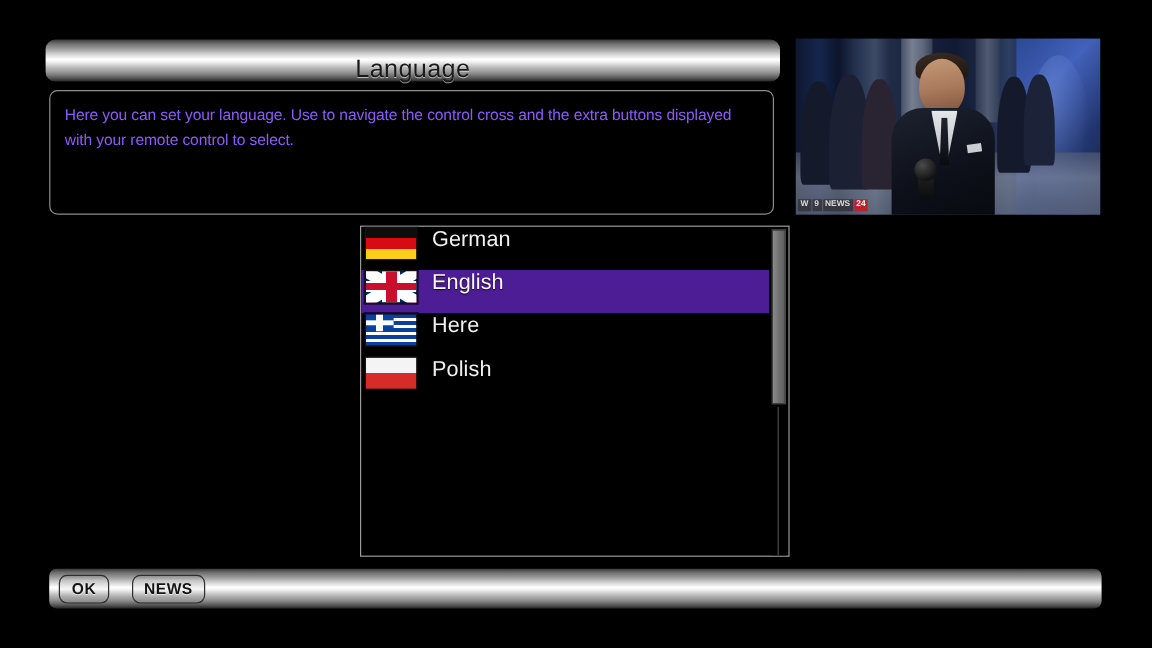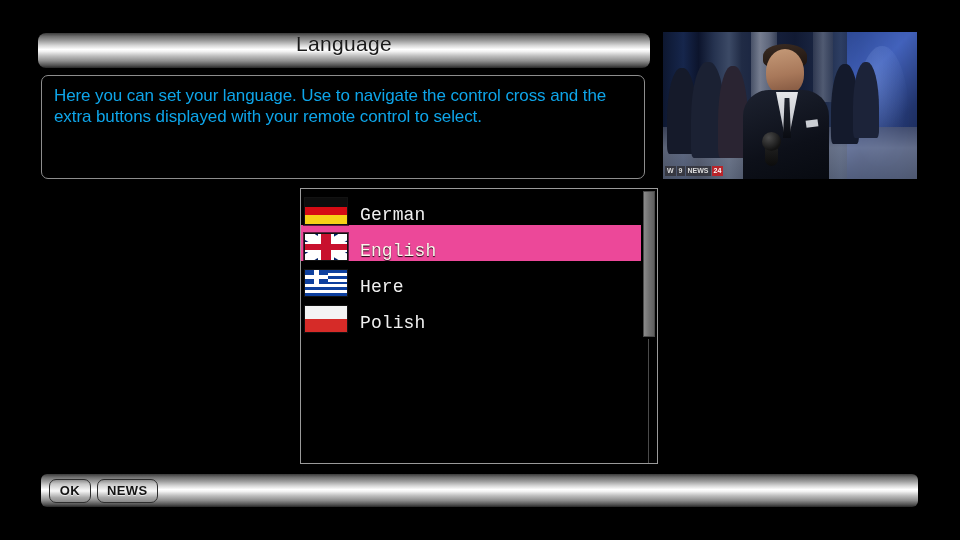--- a/index.html
+++ b/index.html
@@ -15,37 +15,37 @@
     background:linear-gradient(to bottom,
       #3a3a3a 0%, #707070 10%, #9c9c9c 22%, #d8d8d8 36%,
       #ffffff 47%, #f2f2f2 53%, #bdbdbd 66%,
       #8e8e8e 80%, #555555 92%, #262626 100%);
   }
 
   
   #title-bar{
     position:absolute;left:38px;top:33px;width:612px;height:35px;
     border-radius:8px;
-    display:flex;align-items:flex-start;justify-content:center;
+    display:flex;align-items:flex-end;justify-content:center;
     box-shadow:0 1px 2px rgba(0,0,0,.8);
   }
   #title-text{
     font-size:21px;color:#1a1a1a;font-weight:400;
     letter-spacing:.3px;line-height:1;
     text-shadow:0 1px 0 rgba(255,255,255,.55);
   }
 
   
   #desc-panel{
     position:absolute;left:41px;top:75px;width:604px;height:104px;
     background:#000;border:1px solid #8d8d8d;border-radius:7px;
     box-sizing:border-box;padding:9px 12px 0 12px;
   }
   #desc-text{
-    color:#0ea5e9;font-size:17px;line-height:21px;
+    color:#8b5cf6;font-size:13px;line-height:21px;
     letter-spacing:-.1px;
   }
 
   
   #video-preview{
     position:absolute;left:662px;top:31px;width:256px;height:149px;
     overflow:hidden;background:#0a0d18;
     border:1px solid #000;box-sizing:border-box;
   }
   .vp-layer{position:absolute;}
@@ -138,25 +138,24 @@
   .vp-logo span.red{background:#b8242a;color:#fff;}
 
   
   #language-list-panel{
     position:absolute;left:300px;top:188px;width:358px;height:276px;
     background:#000;border:1px solid #9a9a9a;box-sizing:border-box;
     overflow:hidden;
   }
   #language-list{position:absolute;left:0;top:0;right:16px;top:0;}
   .lang-row{
-    display:flex;align-items:flex-end;height:36px;padding-left:3px;
+    display:flex;align-items:flex-start;height:36px;padding-left:3px;
     box-sizing:border-box;
-    font-family:Liberation Mono, monospace;
-  }
-  .lang-row.selected{background:#ec4899;}
+  }
+  .lang-row.selected{background:#4c1d95;}
   .flag{
     width:44px;height:28px;flex:0 0 44px;margin-right:12px;
     border:1px solid #121212;box-sizing:border-box;position:relative;
     overflow:hidden;box-shadow:0 0 0 1px rgba(0,0,0,.6);
   }
   .lang-label{
     font-size:18px;color:#f0f0f0;letter-spacing:.1px;
     text-shadow:0 1px 1px rgba(0,0,0,.9);
   }
   .lang-row.selected .lang-label{color:#fdf6ec;}
@@ -221,21 +220,21 @@
     border:1px solid #4a4a4a;box-sizing:border-box;
   }
   #list-scroll-track{
     position:absolute;left:5px;top:148px;width:1px;height:124px;background:#4a4a4a;
   }
 
   
   #bottom-bar{
     position:absolute;left:41px;top:474px;width:877px;height:33px;
     border-radius:6px;display:flex;align-items:center;
-    padding-left:8px;box-sizing:border-box;gap:6px;
+    padding-left:8px;box-sizing:border-box;gap:19px;
     box-shadow:0 1px 2px rgba(0,0,0,.8);
   }
   .softkey{
     height:24px;min-width:42px;padding:0 9px;border-radius:7px;
     border:1px solid #2e2e2e;box-sizing:border-box;
     display:flex;align-items:center;justify-content:center;
     background:linear-gradient(to bottom,
       #8d8d8d 0%, #c6c6c6 18%, #ededed 42%, #f7f7f7 50%,
       #d6d6d6 62%, #a8a8a8 80%, #8a8a8a 100%);
     font-size:13px;font-weight:bold;color:#141414;letter-spacing:.4px;

